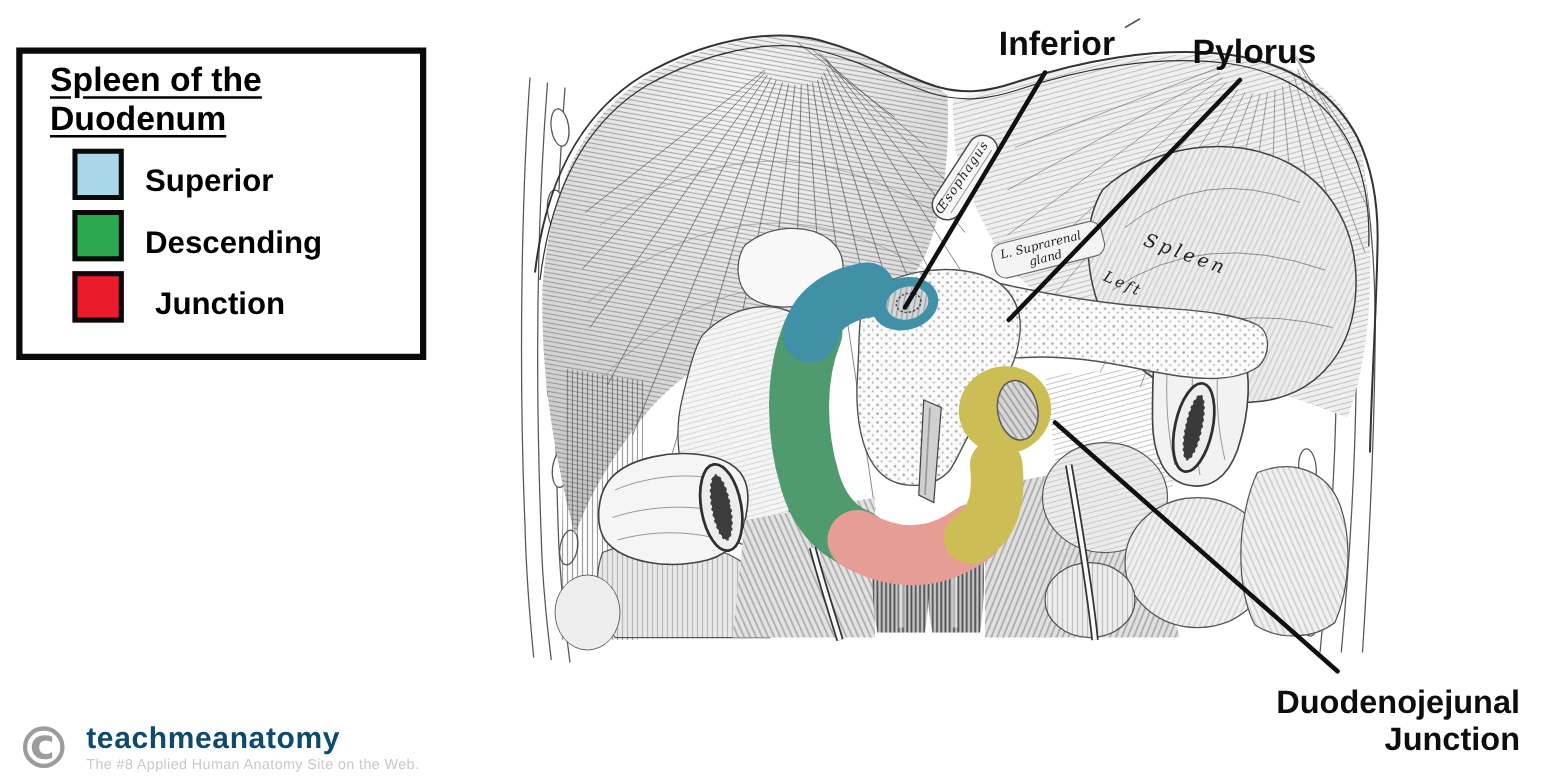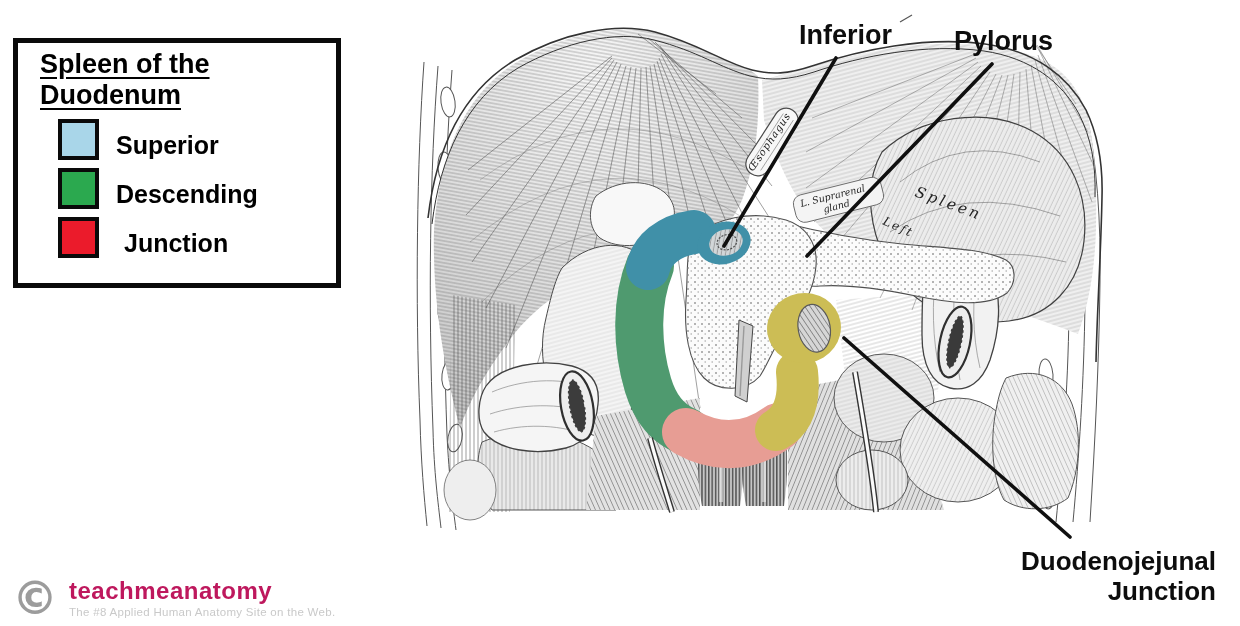--- a/index.html
+++ b/index.html
@@ -20,21 +20,21 @@
 
   
   .anno{position:absolute;color:#0d0d0d;font-weight:700;font-size:27px;z-index:6;}
   .anno-pylorus{left:799px;top:20px;}
   .anno-pancreas{left:954px;top:26px;}
   .anno-dj{left:982px;top:546px;width:234px;text-align:right;font-size:26px;line-height:30px;}
 
   
   .footer{position:absolute;left:12px;top:577px;display:flex;align-items:flex-start;gap:11px;z-index:5;}
   .copy{font-family:"DejaVu Sans",sans-serif;font-size:46px;line-height:42px;color:#9c9c9c;font-weight:700;}
-  .brand{font-size:24px;font-weight:700;color:#be185d;letter-spacing:.5px;line-height:24px;margin-top:2px;}
+  .brand{font-size:24px;font-weight:700;color:#0c4a6e;letter-spacing:.5px;line-height:24px;margin-top:2px;}
   .tagline{font-size:11.5px;color:#c9c9c9;letter-spacing:.3px;margin-top:3px;}
 </style>
 </head>
 <body>
 
 <div class="stage">
 
   <svg width="1240" height="626" viewBox="0 0 1240 626">
     <defs>
       <radialGradient id="gDome" cx="0.5" cy="0.12" r="1">

